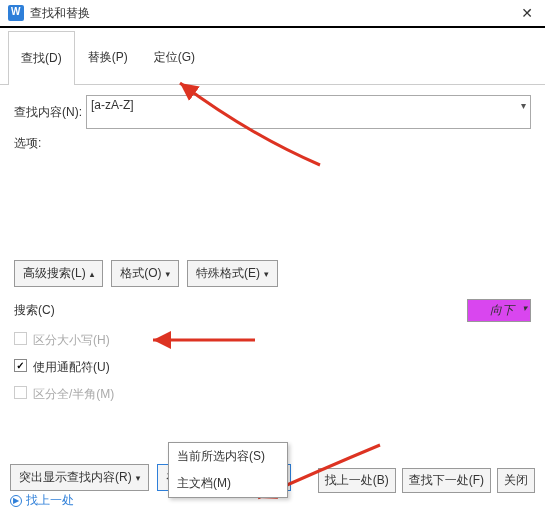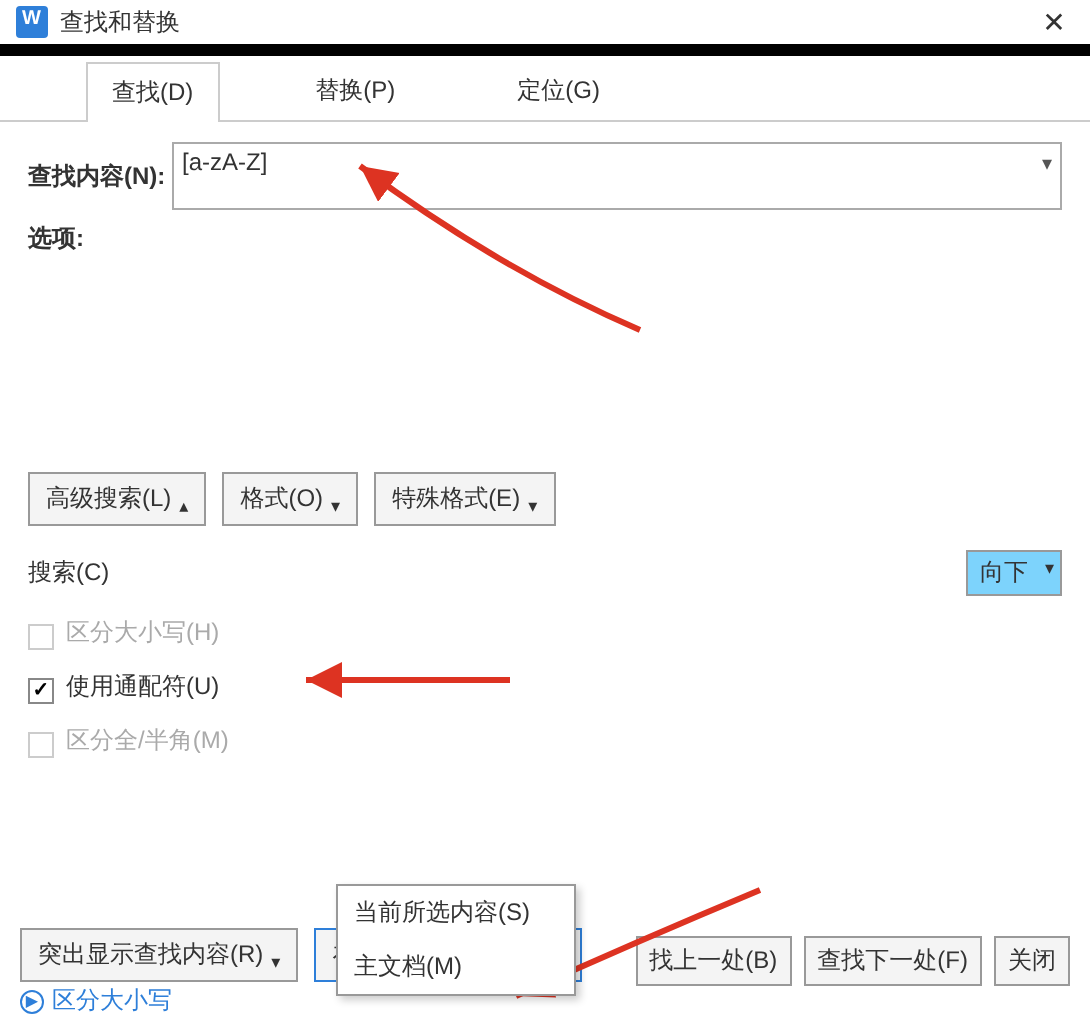--- a/index.html
+++ b/index.html
@@ -1,39 +1,39 @@
 <!DOCTYPE html>
 <html><head>
 <meta charset="utf-8">
 <style>
 * { box-sizing: border-box; margin: 0; padding: 0; font-family: "Microsoft YaHei", "SimSun", sans-serif; }
 body { width: 545px; height: 515px; background: #fff; font-size: 12px; color: #333; overflow: hidden; position: relative; }
-.titlebar { height: 28px; display: flex; align-items: center; padding: 0 8px; border-bottom: 6px solid #000000; }
+.titlebar { height: 28px; display: flex; align-items: center; padding: 0 8px; border-bottom: 2px solid #000000; }
 .app-icon { width: 16px; height: 16px; background: #2e7fd9; border-radius: 2px; margin-right: 6px; position: relative; }
 .app-icon::after { content: "W"; color: #fff; font-size: 10px; font-weight: bold; position: absolute; left: 3px; top: 1px; }
 .title { flex: 1; }
 .close { width: 20px; text-align: center; font-size: 14px; cursor: pointer; }
 .tabs { display: flex; padding: 2px 8px 0 8px; border-bottom: 1px solid #ccc; }
-.tab { padding: 6px 12px; border: 1px solid transparent; border-bottom: none; cursor: pointer; margin-left: 35px; }
+.tab { padding: 18px 12px; border: 1px solid transparent; border-bottom: none; cursor: pointer; }
 .tab.active { border-color: #ccc; background: #fff; position: relative; top: 1px; }
 .content { padding: 10px 14px; }
 .row { display: flex; align-items: center; margin-bottom: 6px; }
-.lbl { width: 72px; font-weight: bold; }
+.lbl { width: 72px; }
 .field { flex: 1; height: 34px; border: 1px solid #aaa; padding: 2px 20px 2px 4px; font-size: 12px; position: relative; }
 .combo-arrow { position: absolute; right: 4px; top: 4px; font-size: 10px; color: #555; }
 .btnrow { display: flex; gap: 8px; margin: 108px 0 12px 0; }
-.btn { border: 1px solid #999; background: #f4f4f4; padding: 4px 8px; cursor: pointer; display: inline-flex; align-items: flex-end; gap: 4px; font-size: 12px; }
+.btn { border: 1px solid #999; background: #f4f4f4; padding: 4px 8px; cursor: pointer; display: inline-flex; align-items: center; gap: 4px; font-size: 12px; }
 .btn.small { padding: 3px 6px; }
 .caret { font-size: 9px; }
 .searchdir { display: flex; align-items: center; gap: 6px; margin-bottom: 10px; justify-content: space-between; }
-.mini-select { border: 1px solid #999; padding: 2px 16px 2px 6px; position: relative; background: #7dd3fc; }
+.mini-select { border: 1px solid #999; padding: 2px 16px 2px 22px; position: relative; background: #d946ef; font-style: italic; }
 .mini-select .caret { position: absolute; right: 3px; top: 3px; }
 .checks { display: flex; gap: 40px; }
 .col { display: flex; flex-direction: column; gap: 10px; }
-.chk { display: flex; align-items: flex-end; gap: 6px; cursor: pointer; }
+.chk { display: flex; align-items: flex-start; gap: 6px; cursor: pointer; }
 .chk.disabled { color: #aaa; }
 .box { width: 13px; height: 13px; border: 1px solid #888; background: #fff; display: inline-flex; align-items: center; justify-content: center; font-size: 10px; }
 .chk.disabled .box { border-color: #ccc; }
 .box.checked::after { content: "✓"; color: #000; font-weight: bold; line-height: 1; }
 .footer { position: absolute; left: 0; right: 0; bottom: 0; padding: 8px 10px 24px 10px; display: flex; gap: 8px; align-items: center; flex-wrap: wrap; }
 .dropdown { position: absolute; left: 168px; bottom: 17px; width: 120px; border: 1px solid #999; background: #fff; box-shadow: 2px 2px 4px rgba(0,0,0,.2); z-index: 5; }
 .dropdown .item { padding: 5px 8px; cursor: pointer; }
 .tips { position: absolute; left: 10px; bottom: 6px; color: #2e7fd9; display: flex; align-items: center; gap: 4px; cursor: pointer; }
 .tips-icon { width: 12px; height: 12px; border: 1.5px solid #2e7fd9; border-radius: 50%; display: inline-flex; align-items: center; justify-content: center; font-size: 8px; color: #2e7fd9; }
 svg.arrow { position: absolute; pointer-events: none; }
@@ -131,21 +131,21 @@
     </div>
 </div>
 
 <div class="dropdown">
   <div class="item"><span>当前所选内容(S)</span></div>
   <div class="item"><span>主文档(M)</span></div>
 </div>
 
 <div class="tips">
   <span class="tips-icon">▶</span>
-  <span>区分大小写</span>
+  <span>找上一处</span>
 </div>
 
 <svg class="arrow" style="left:170px; top:75px;" width="160" height="100">
   <defs>
       <marker id="ah1" markerWidth="8" markerHeight="8" refX="6" refY="3" orient="auto">
         <path d="M0,0 L6,3 L0,6 Z" fill="#d32"></path>
       </marker>
     </defs>
   <path d="M150,90 Q80,60 10,8" stroke="#d32" stroke-width="3" fill="none" marker-end="url(#ah1)"></path>
 </svg>

